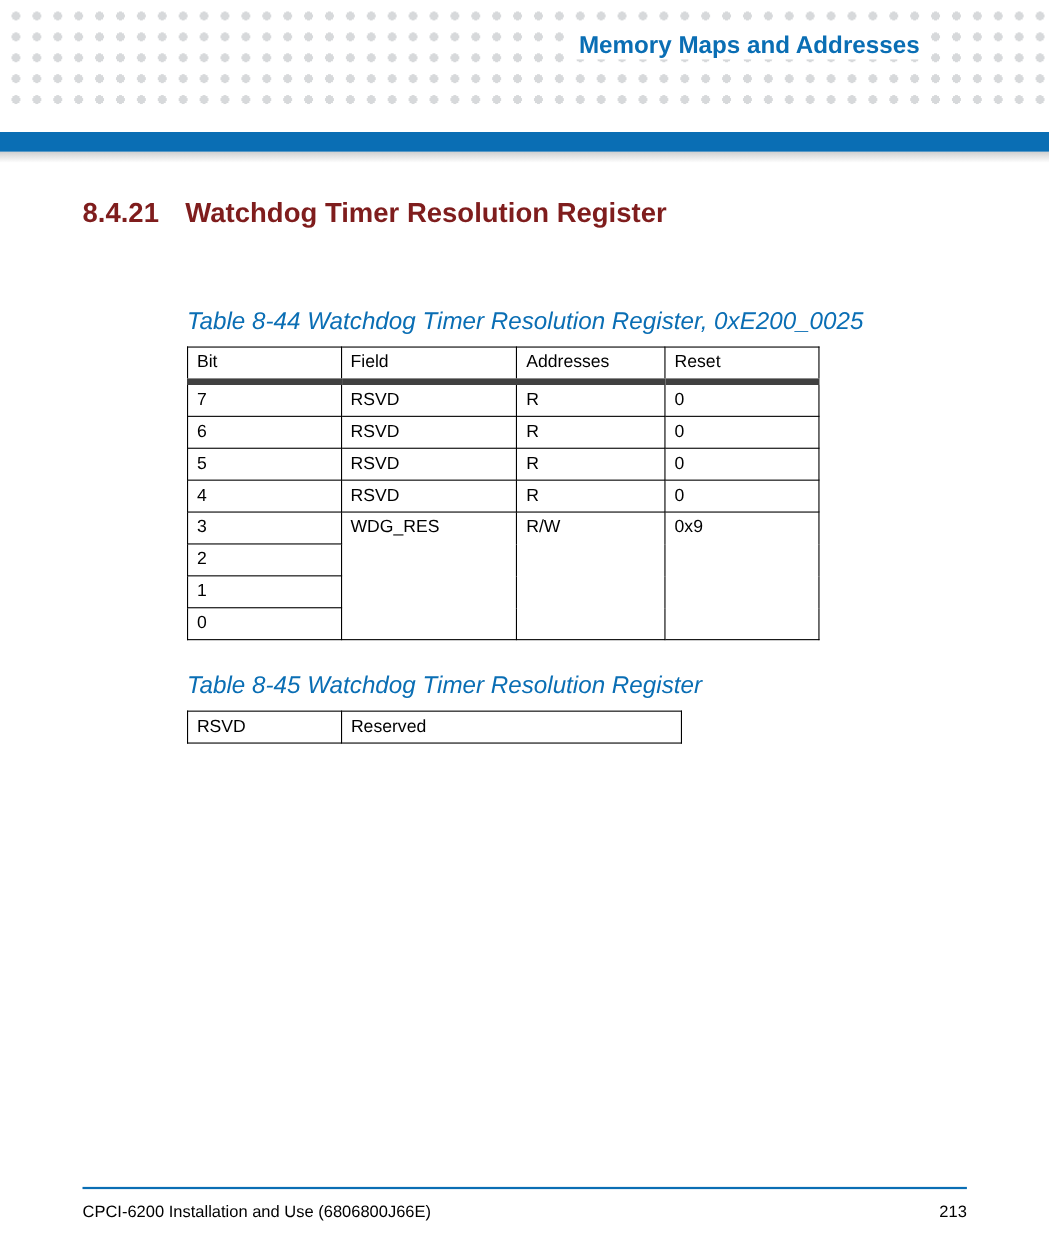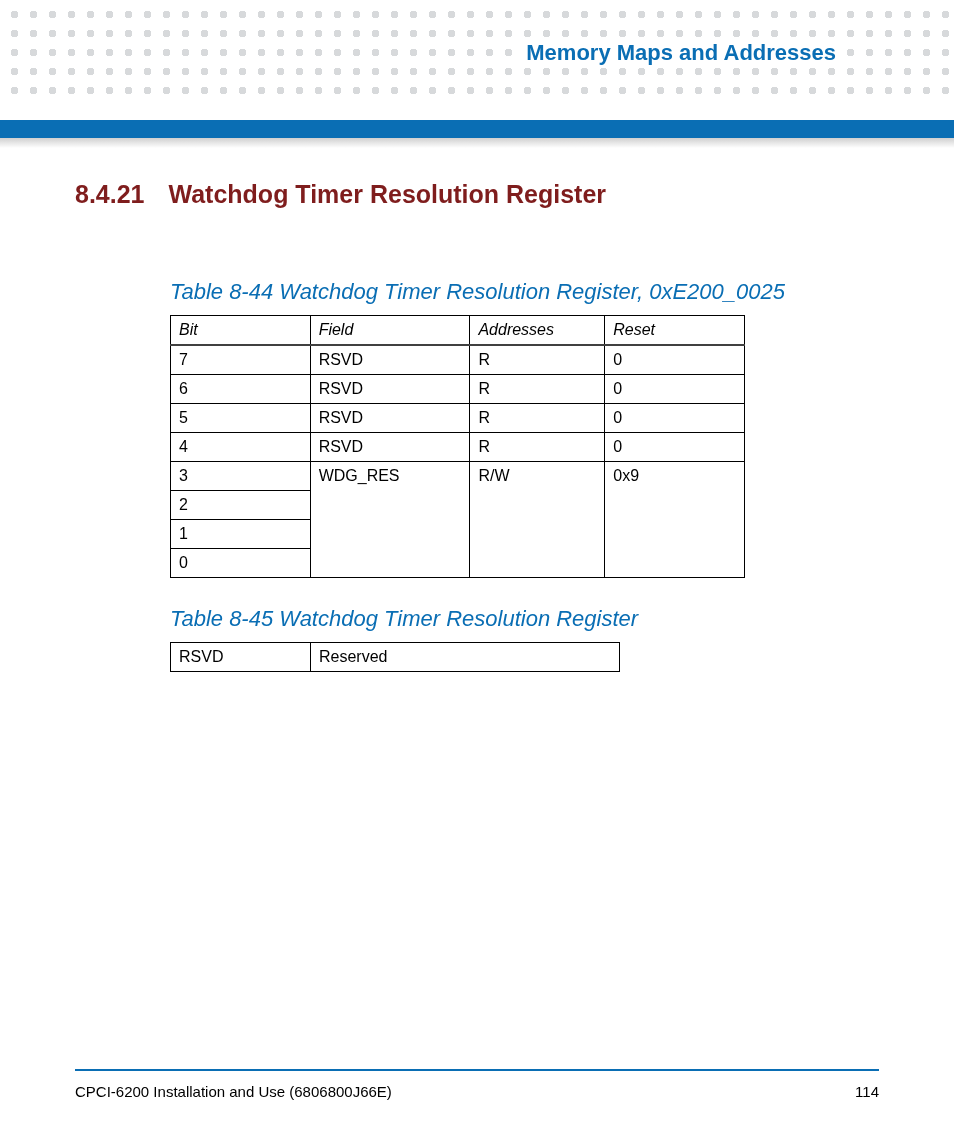--- a/index.html
+++ b/index.html
@@ -16,21 +16,21 @@
   .dot-bg {
     position: absolute;
     top: 0; left: 0; right: 0;
     height: 104px;
     background-image: radial-gradient(circle, #d7d9db 4px, transparent 4px);
     background-size: 19px 19px;
     background-position: 5px 5px;
   }
   .header-title {
     position: absolute;
-    top: 40px;
+    top: 28px;
     right: 110px;
     font-weight: bold;
     font-size: 22px;
     color: #0a6eb4;
     background: #fff;
     padding: 0 8px;
   }
   .blue-bar {
     position: absolute;
     top: 120px; left: 0; right: 0;
@@ -70,31 +70,31 @@
     font-size: 16px;
   }
   table.reg th, table.reg td {
     border: 1px solid #000;
     padding: 5px 8px;
     text-align: left;
     font-weight: normal;
     vertical-align: top;
   }
   .t1 thead tr { border-bottom: 2px solid #000; }
-  .t1 thead th { border-bottom: 2px solid #404040; font-style: italic; }
+  .t1 thead th { border-bottom: 6px solid #404040; }
   .t1 { width: 575px; }
   .t1 col.c1 { width: 140px; }
   .t1 col.c2 { width: 160px; }
   .t1 col.c3 { width: 135px; }
   .t1 col.c4 { width: 140px; }
   .t2 { width: 450px; }
   .t2 col.c1 { width: 140px; }
   .footer {
     position: absolute;
-    bottom: 45px;
+    bottom: 35px;
     left: 75px;
     right: 75px;
     border-top: 2px solid #0a6eb4;
     padding-top: 12px;
     font-size: 15px;
     display: flex;
     justify-content: space-between;
   }
 </style>
 </head>
@@ -179,14 +179,14 @@
       <tr>
         <td>RSVD</td>
         <td>Reserved</td>
       </tr>
     </tbody>
   </table>
 </div>
 
 <div class="footer">
   <span>CPCI-6200 Installation and Use (6806800J66E)</span>
-  <span>114</span>
+  <span>213</span>
 </div>
 
 </body></html>

